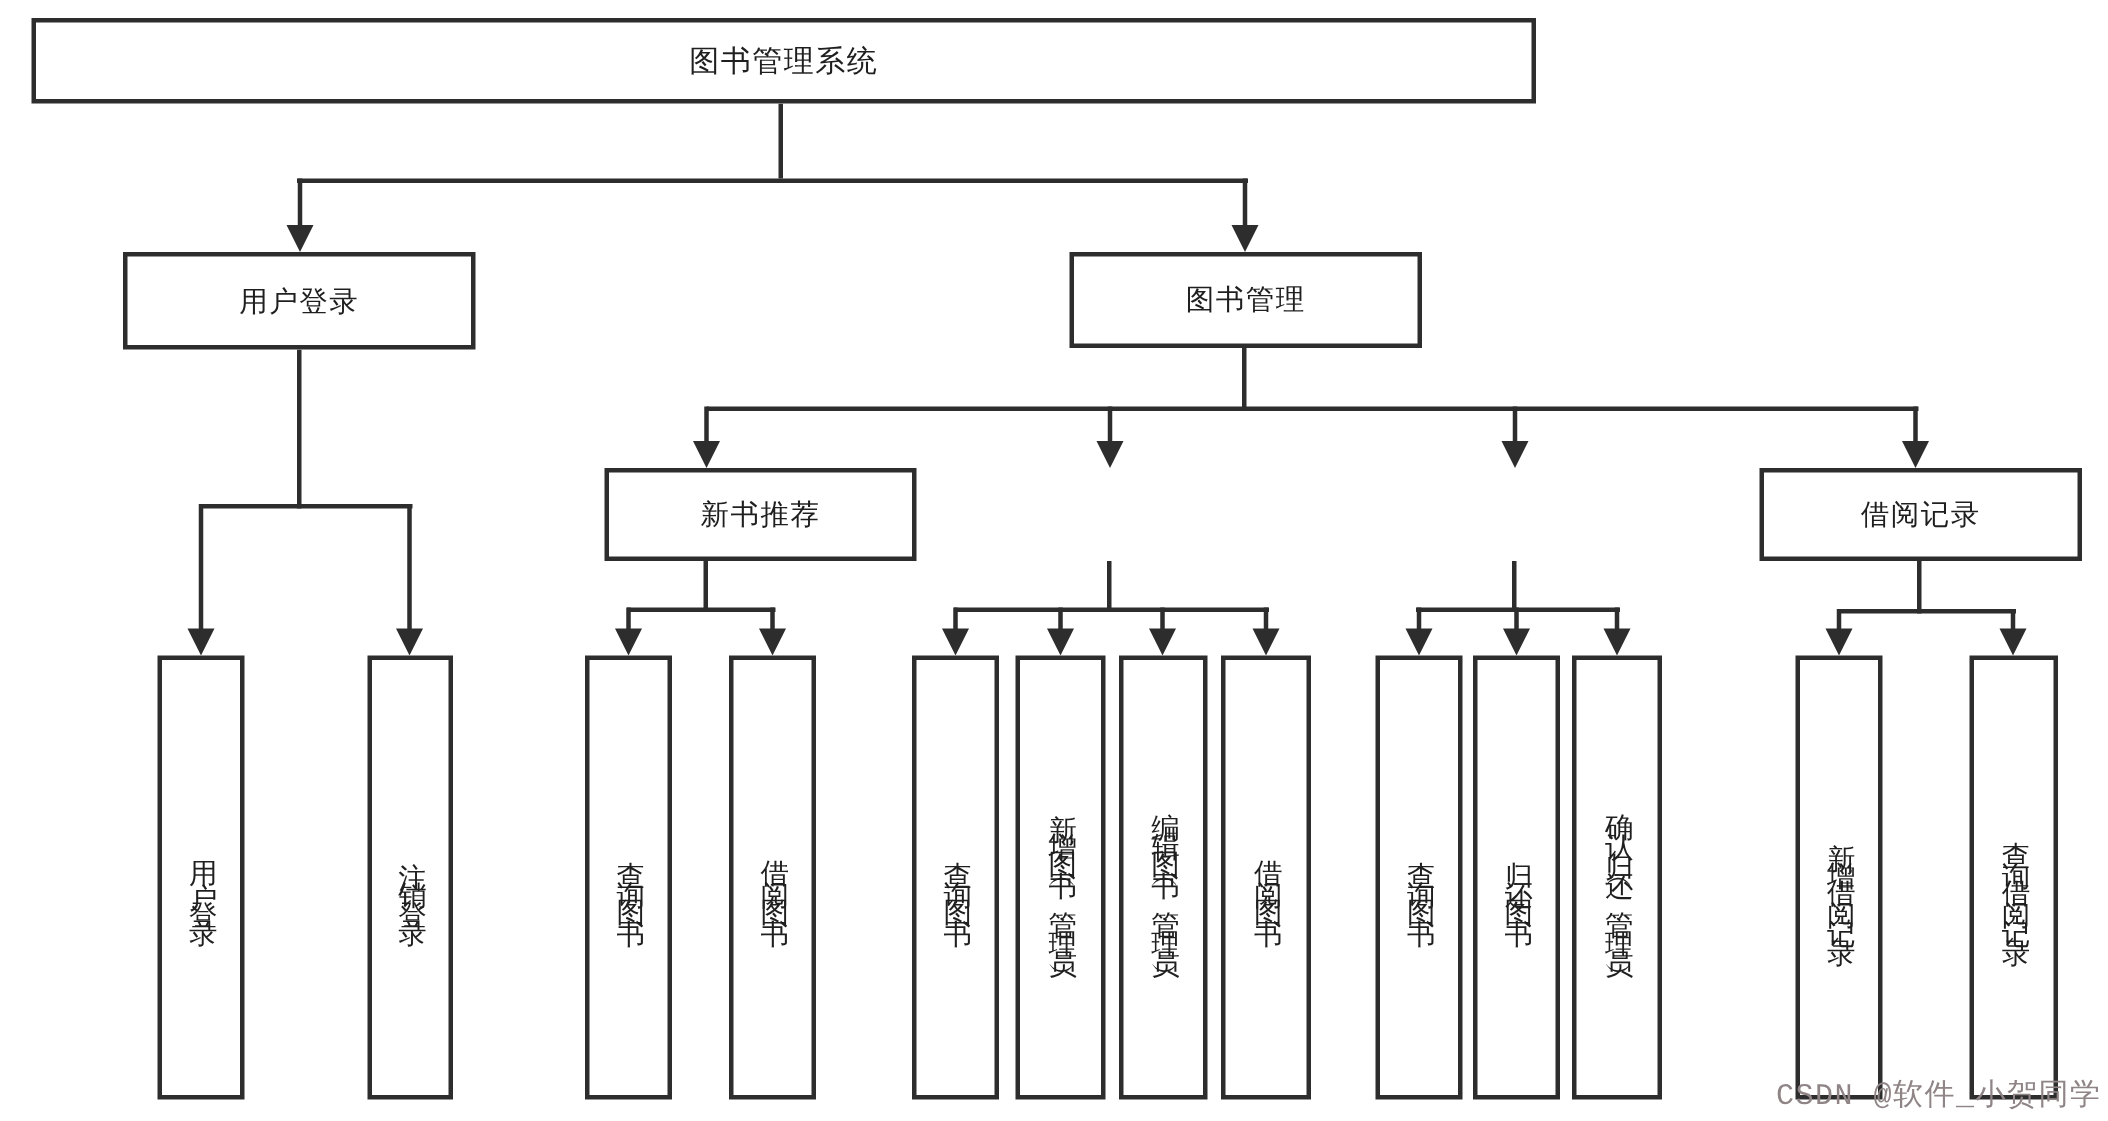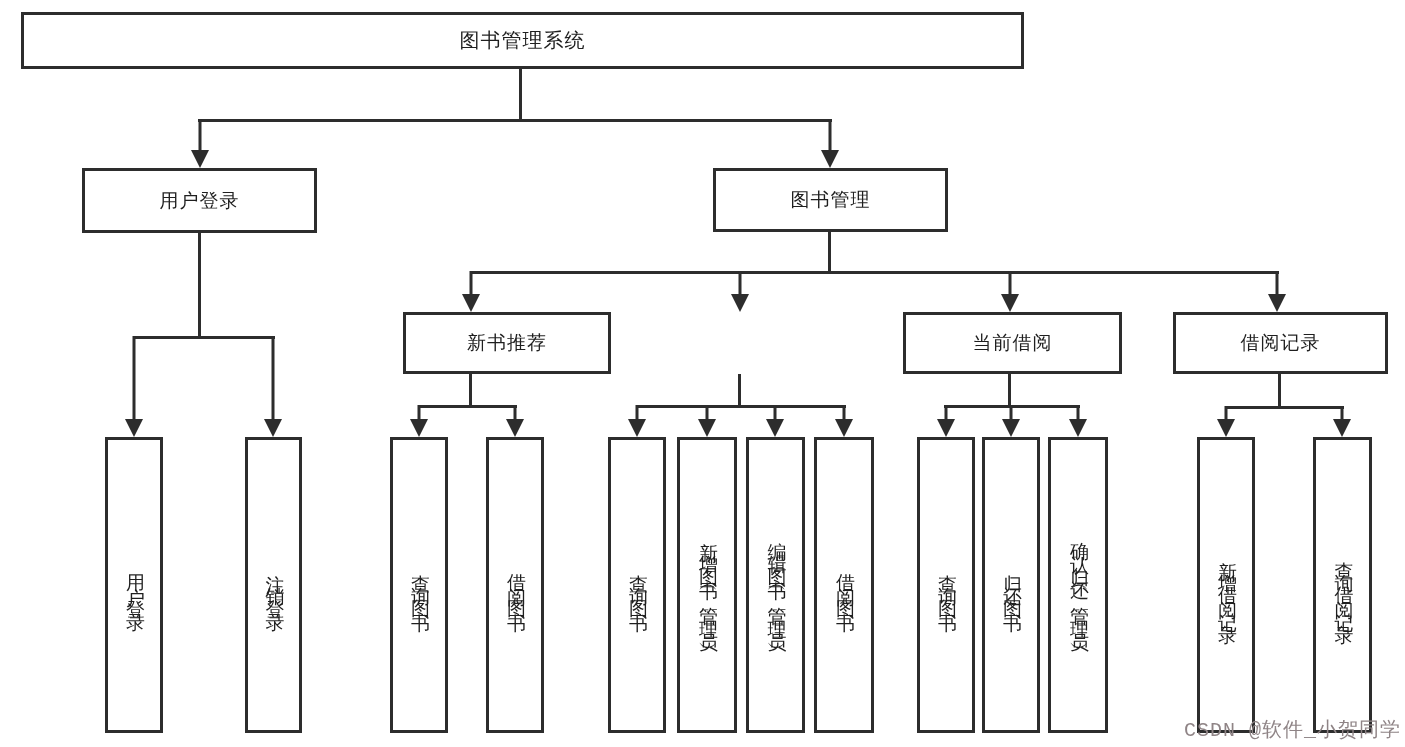--- a/index.html
+++ b/index.html
@@ -130,23 +130,20 @@
   <div class="node l2" style="left:82px; width:235px;">
     <span>用户登录</span>
   </div>
   <div class="node l2" style="left:713px; width:235px; height:64px;text-align:right;">
     <span>图书管理</span>
   </div>
 
   <div class="node l3" style="left:363px; width:208px;margin-left:40px;">
     <span>新书推荐</span>
   </div>
-  <div class="node l3" style="left:903px; width:219px;">
-    <span>当前借阅</span>
-  </div>
   <div class="node l3" style="left:1173px; width:215px;">
     <span>借阅记录</span>
   </div>
 
   <div class="node leaf" style="left:105px; width:58px;">
     <span class="vtext">用户登录</span>
   </div>
   <div class="node leaf" style="left:245px; width:57px;">
     <span class="vtext">注销登录</span>
   </div>

